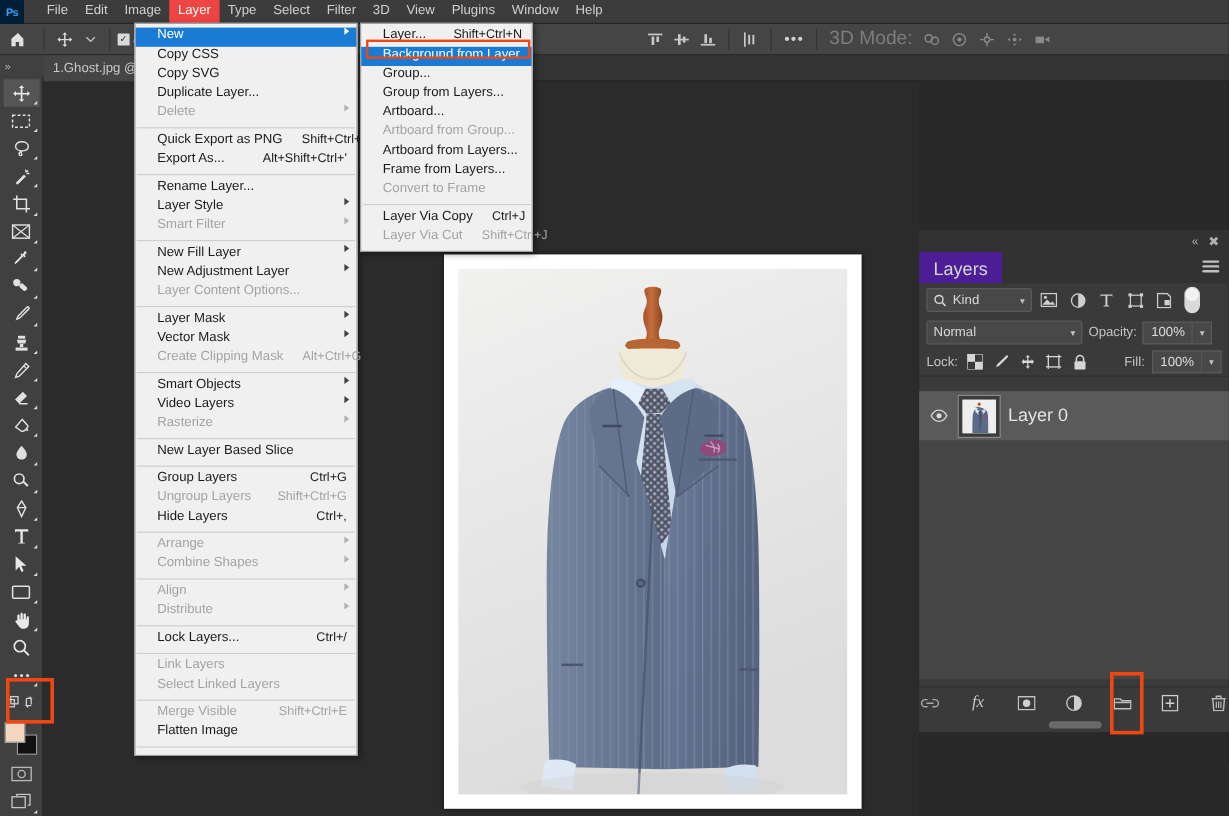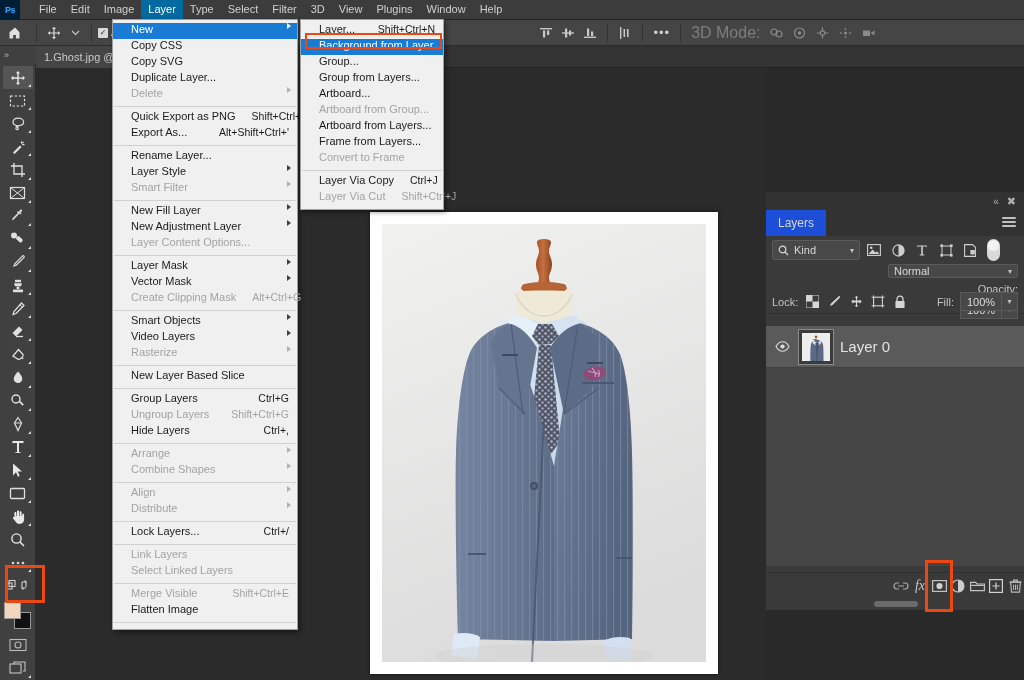--- a/index.html
+++ b/index.html
@@ -19,21 +19,21 @@
   }
   .ps-logo {
     width: 20px; height: 20px; background: #001e36;
     display: flex; align-items: center; justify-content: center;
     color: #31a8ff; font-size: 9px; font-weight: bold; letter-spacing: -0.5px;
   }
   .menu-item {
     font-size: 11px; color: #d0d0d0; padding: 3px 7px 4px 7px;
     line-height: 12px; white-space: nowrap; cursor: default;
   }
-  .menu-item.active { background: #0369a1; color: #fff; }
+  .menu-item.active { background: #ef4444; color: #fff; }
 
   
   #optionsbar {
     position: absolute; left: 0; top: 20px; width: 1024px; height: 26px;
     background: #454545; display: flex; align-items: center;
     border-bottom: 1px solid #2b2b2b; gap: 0px;
   }
   .opt-sep { width: 1px; height: 18px; background: #333; margin: 0 6px; }
   .opt-btn {
     display: flex; align-items: center; justify-content: center;
@@ -119,21 +119,21 @@
   }
   #panel-topbar {
     height: 18px; background: #323232; display: flex; align-items: center;
     justify-content: flex-end; gap: 8px; padding-right: 8px; color: #b0b0b0; font-size: 10px;
   }
   #panel-tabs {
     height: 26px; background: #323232; display: flex; align-items: stretch;
     position: relative;
   }
   .panel-tab {
-    background: #1d4ed8; color: #d8d8d8; font-size: 12px;
+    background: #4c1d95; color: #d8d8d8; font-size: 15px;
     padding: 6px 12px 0 12px; height: 26px;
   }
   #panel-menu-icon {
     position: absolute; right: 8px; top: 7px; width: 14px; color: #c0c0c0;
   }
   .bar-line { height: 2px; background: #c0c0c0; margin-bottom: 2px; border-radius: 1px; }
 
   .filter-row {
     height: 28px; display: flex; align-items: center; padding: 0 6px; gap: 4px;
   }
@@ -147,21 +147,21 @@
   .toggle-pill {
     width: 13px; height: 22px; background: #d9d9d9; border-radius: 7px;
     margin-left: 3px; position: relative;
   }
   .toggle-pill::after {
     content: ""; position: absolute; left: 1px; top: 1px; width: 11px; height: 11px;
     background: #f2f2f2; border-radius: 50%;
   }
 
   .blend-row {
-    height: 26px; display: flex; align-items: flex-end; padding: 0 6px; gap: 5px; flex-direction: column;
+    height: 26px; display: flex; align-items: center; padding: 0 6px; gap: 5px;
   }
   .blend-select {
     width: 130px; height: 20px; background: #484848; border: 1px solid #5a5a5a;
     border-radius: 2px; display: flex; align-items: center; padding: 0 5px;
     color: #d8d8d8; font-size: 11px; position: relative;
   }
   .blend-select .caret { position: absolute; right: 5px; font-size: 8px; color: #c0c0c0; }
   .lbl { color: #c4c4c4; font-size: 11px; }
   .num-field {
     width: 42px; height: 19px; background: #484848; border: 1px solid #5a5a5a;
@@ -188,21 +188,21 @@
     position: relative; overflow: hidden;
   }
   .thumb-inner {
     position: absolute; inset: 3px; background: linear-gradient(160deg,#eeeeee,#dcdcdc);
     overflow: hidden;
   }
   .layer-name { color: #e2e2e2; font-size: 15px; }
 
   #panel-footer {
     position: absolute; left: 0; right: 0; bottom: 12px; height: 26px;
-    background: #3a3a3a; display: flex; align-items: center; justify-content: flex-end;
+    background: #3a3a3a; display: flex; align-items: center; justify-content: space-between;
     gap: 1px; border-top: 1px solid #303030;
   }
   .foot-icon { width: 18px; height: 18px; display: flex; align-items: center; justify-content: center; color: #bcbcbc; }
   #newlayer-highlight {
     position: absolute; left: 925px; top: 560px; width: 28px; height: 52px;
     border: 3px solid #ee4712; z-index: 40; pointer-events: none;
   }
   #panel-scroll {
     position: absolute; left: 0; right: 0; bottom: 0; height: 12px; background: #3a3a3a;
   }

